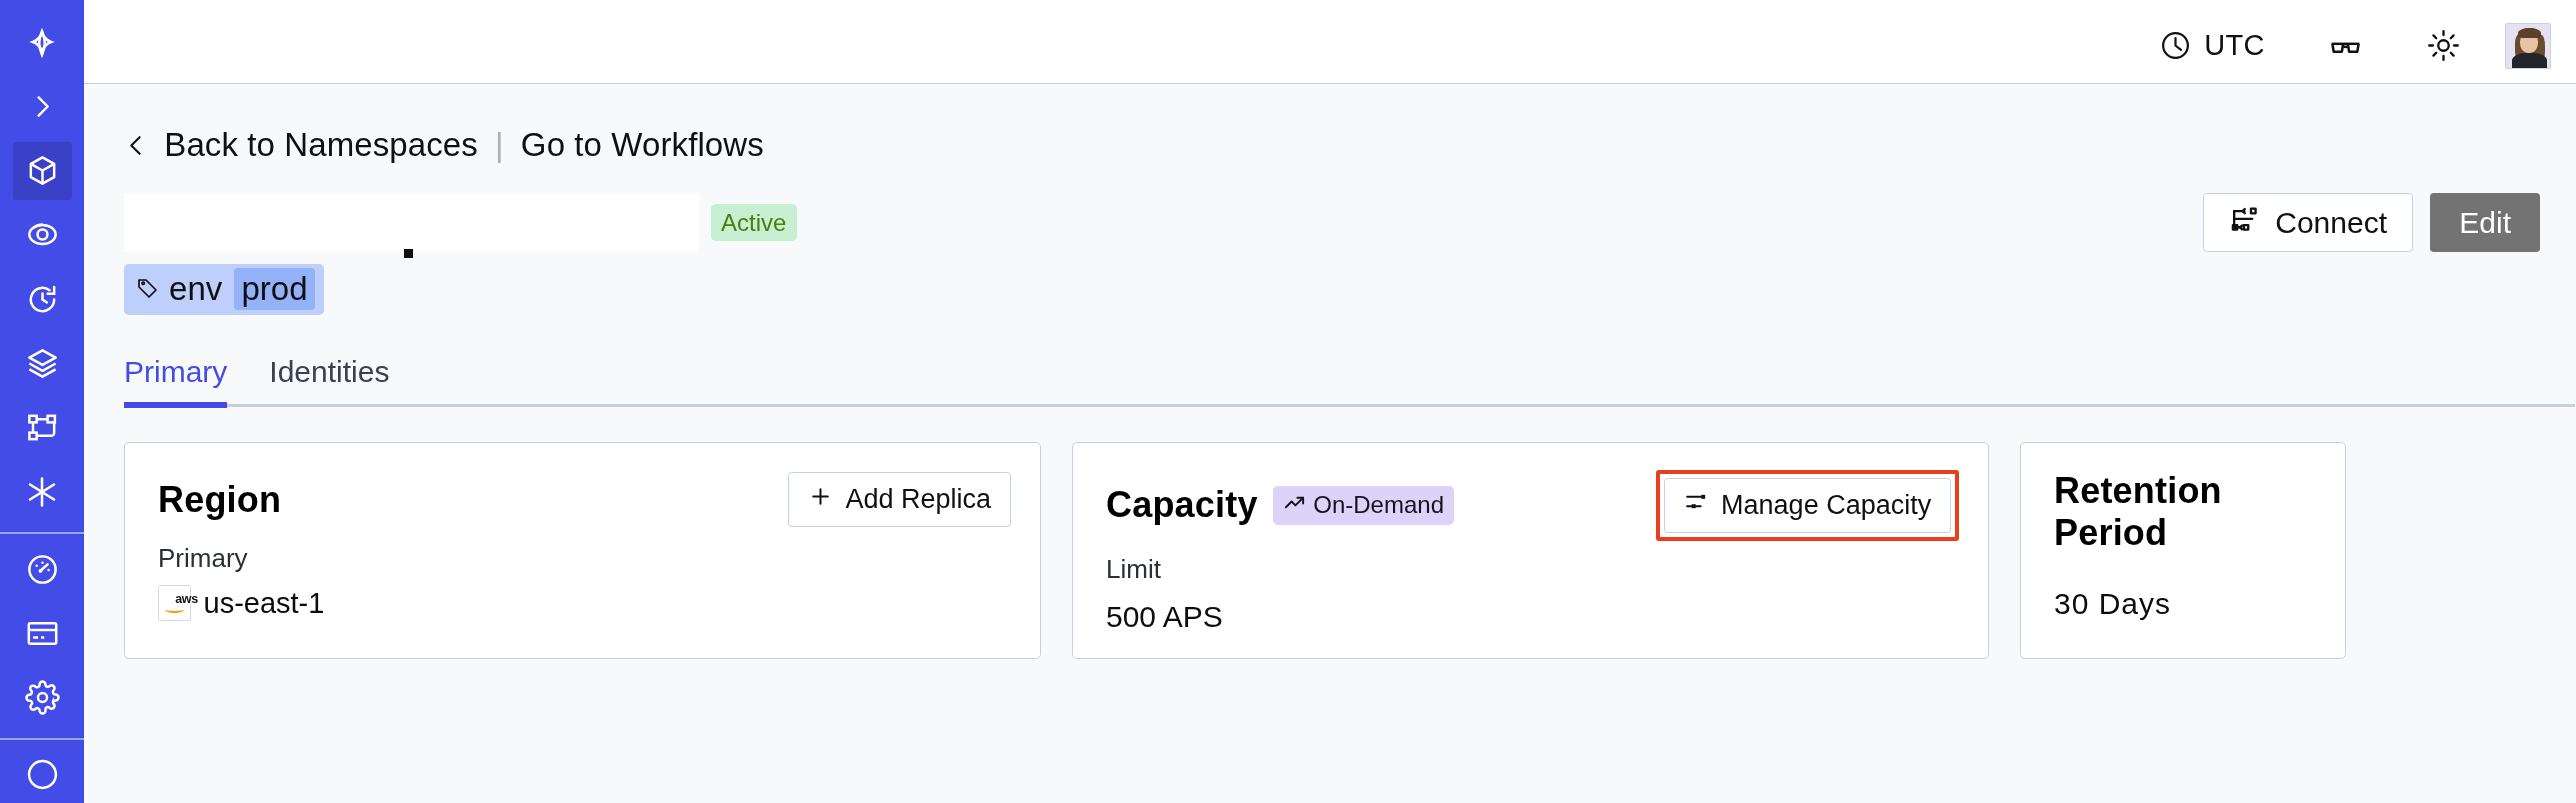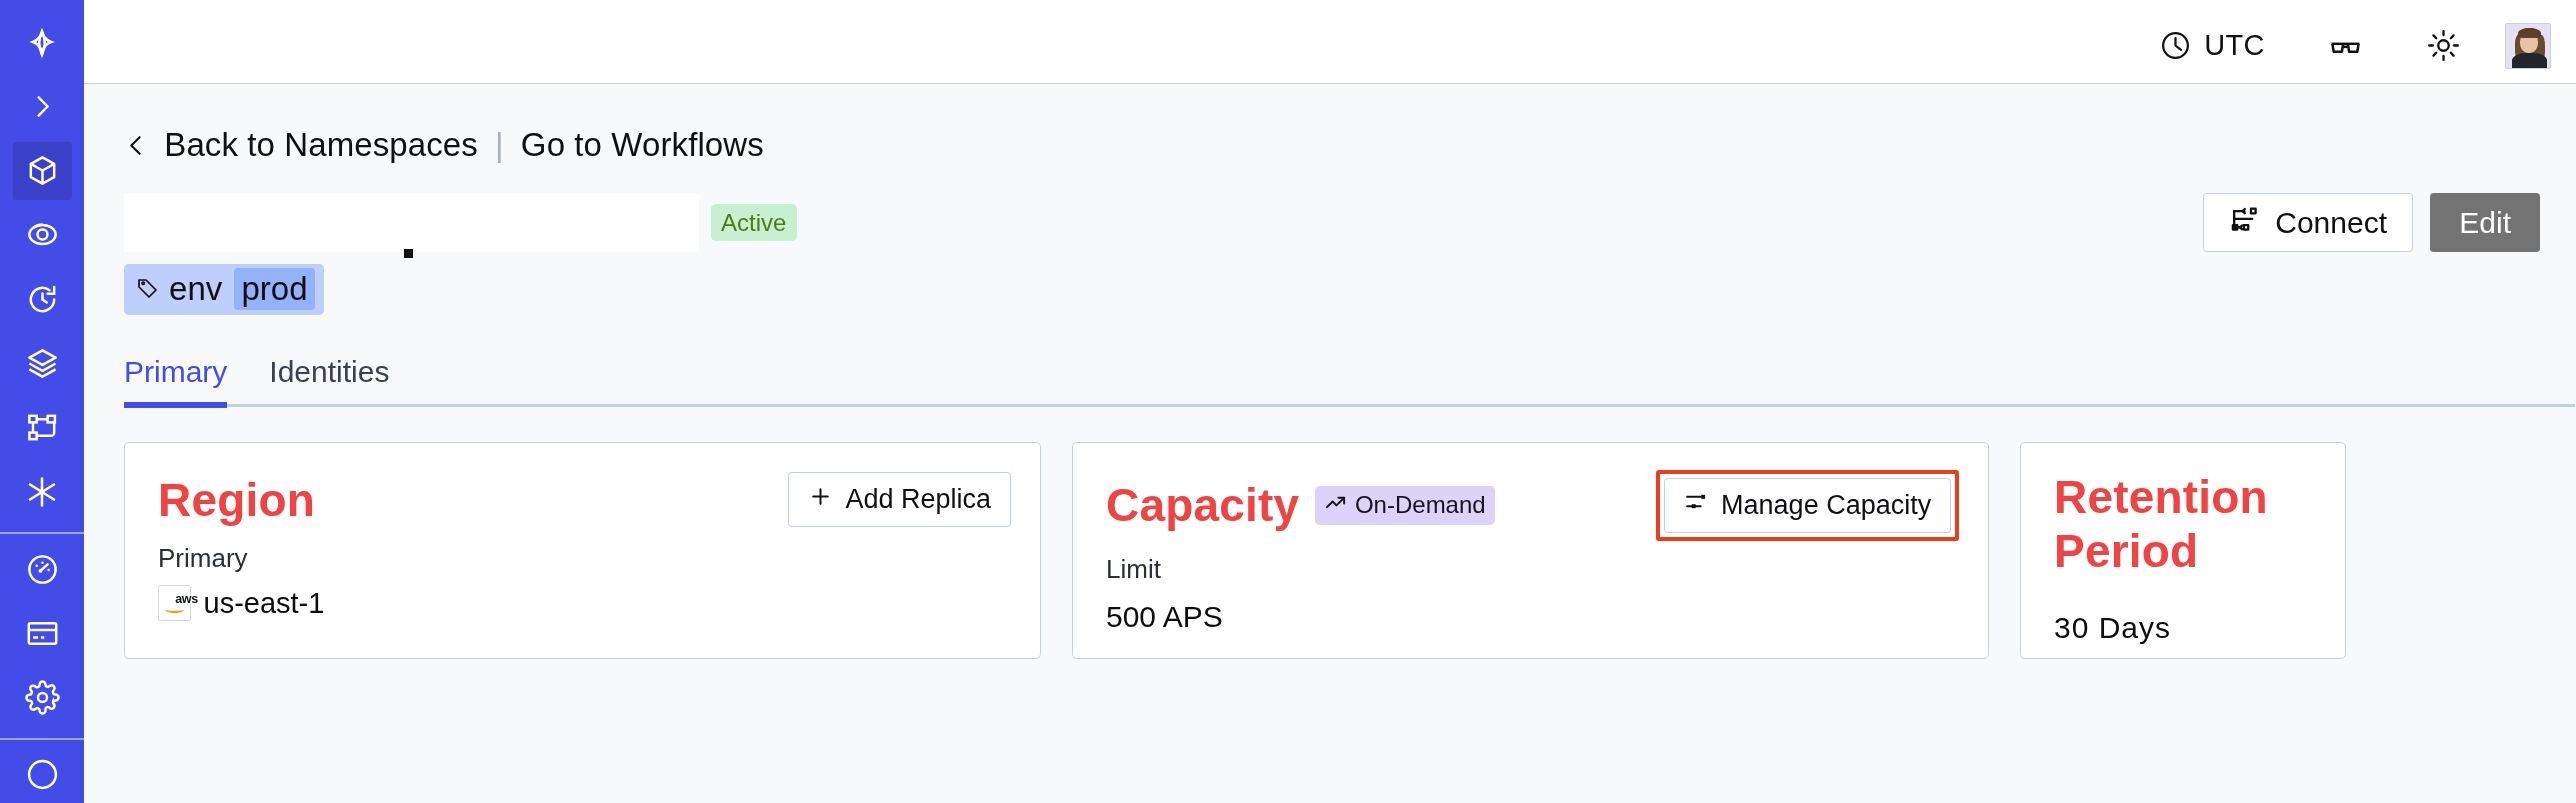--- a/index.html
+++ b/index.html
@@ -233,23 +233,23 @@
   }
   .card-region { width: 917px; }
   .card-capacity { width: 917px; }
   .card-retention { width: 326px; }
   .card-head {
     display: flex;
     align-items: center;
     min-height: 59px;
   }
   .card-title {
-    font-size: 46px;
+    font-size: 36px;
     font-weight: bold;
-    color: #ef4444;
+    color: #000000;
     letter-spacing: 0.2px;
   }
   .badge-ondemand {
     background: #ddd2f7;
     color: #18121f;
     font-size: 24px;
     border-radius: 4.8px;
     padding: 4.8px 9.6px;
     margin-left: 15.3px;
     display: inline-flex;

